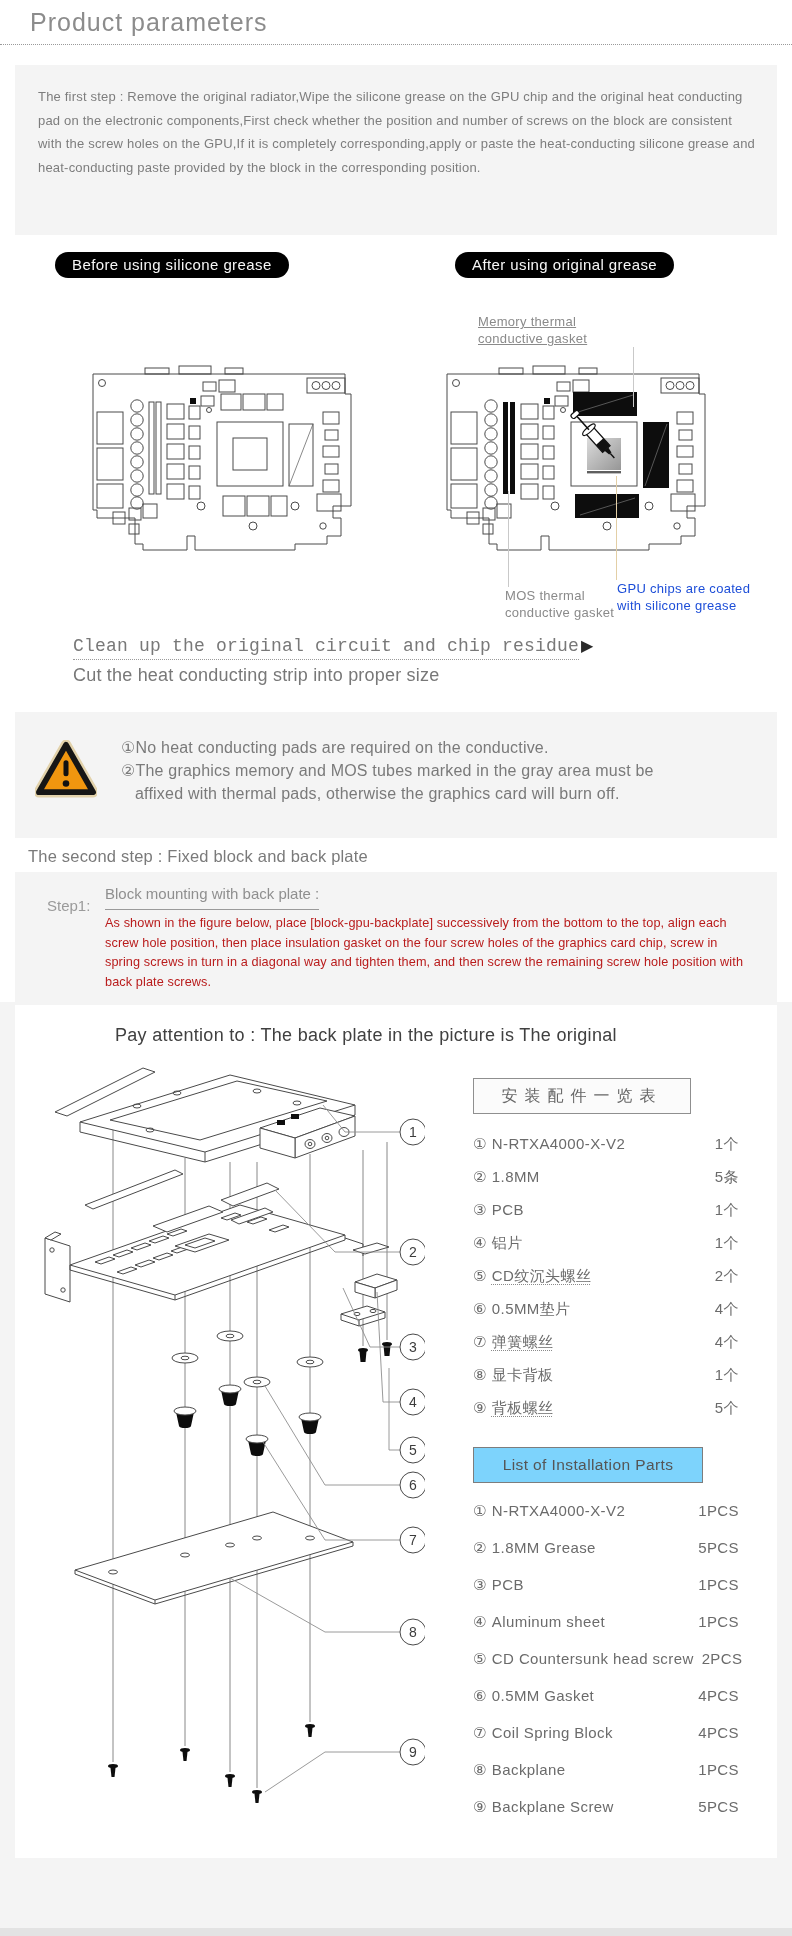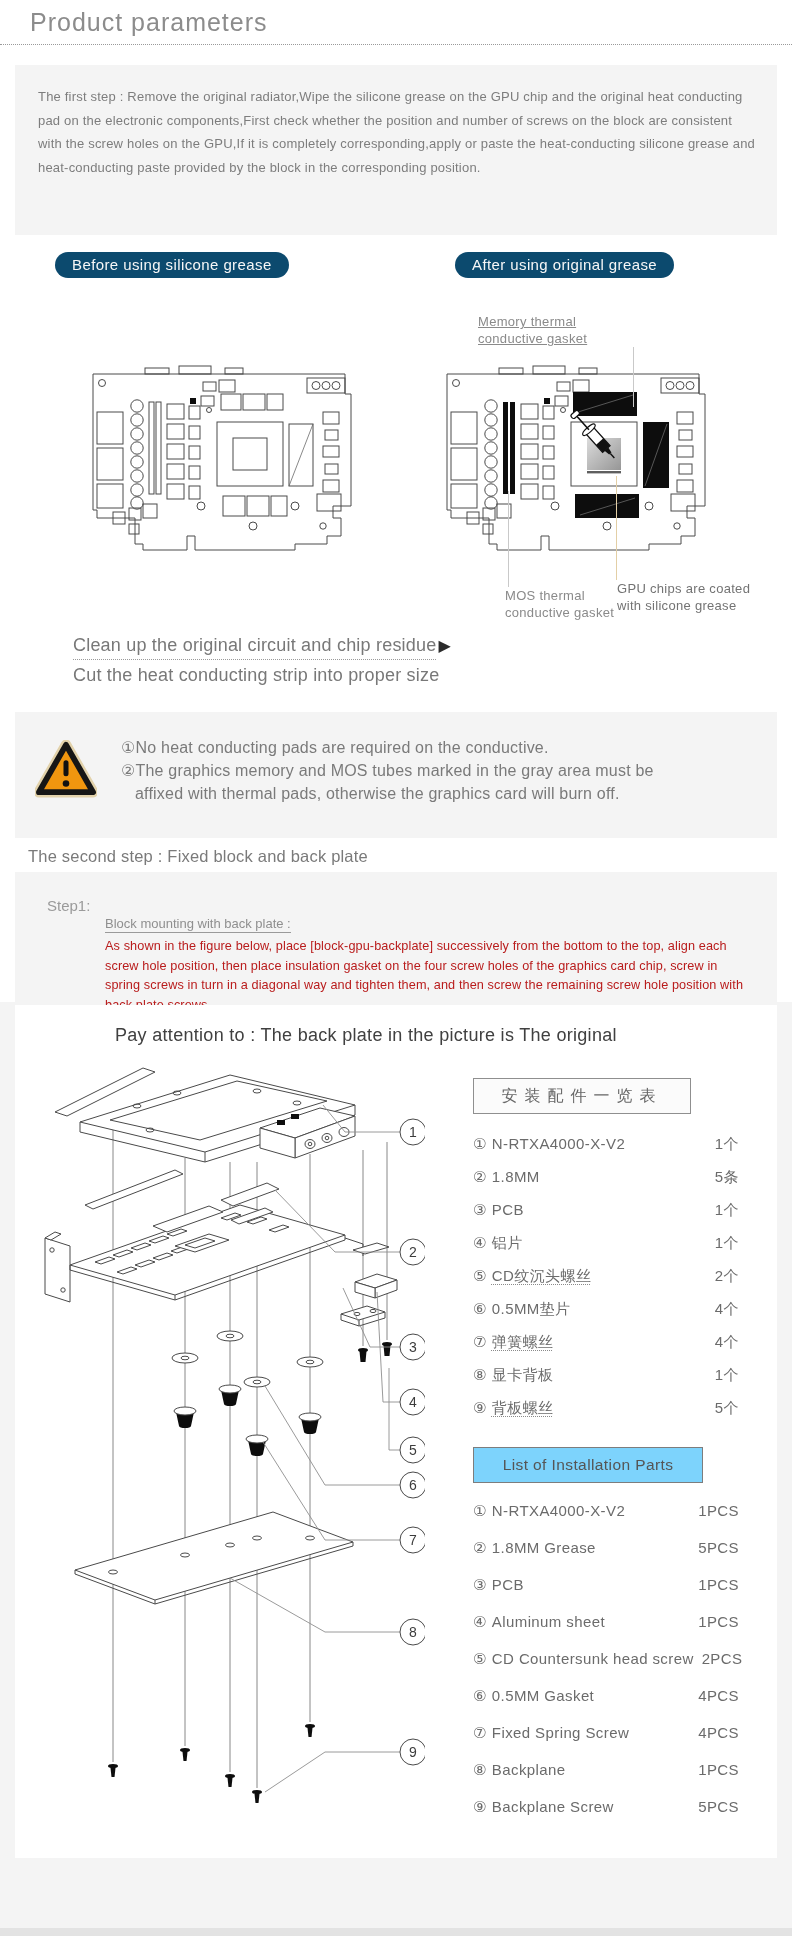--- a/index.html
+++ b/index.html
@@ -10,52 +10,52 @@
   .hdr{height:45px;border-bottom:1px dotted #9a9a9a;box-sizing:border-box;padding:8px 0 0 30px;}
   .hdr h1{margin:0;font-size:25px;font-weight:400;color:#8c8c8c;letter-spacing:1px;}
 
   
   .panel{background:#f4f4f4;margin:0 15px;}
   .intro{margin-top:20px;height:170px;box-sizing:border-box;padding:20px 22px 0 23px;}
   .intro p{margin:0;font-size:13px;line-height:23.5px;color:#7d7d7d;letter-spacing:.2px;}
 
   
   .diagrams{position:relative;height:477px;background:#fff;}
-  .pill{position:absolute;display:inline-block;background:#0c4a6e;color:#f7f7f7;font-size:15px;
+  .pill{position:absolute;display:inline-block;background:#000000;color:#f7f7f7;font-size:15px;
         line-height:26px;height:26px;padding:0 17px;border-radius:14px;letter-spacing:.4px;}
   .pill.before{left:55px;top:17px;}
   .pill.after{left:455px;top:17px;}
   .pcb-svg{position:absolute;width:272px;height:206px;}
   .pcb-svg.before{left:83px;top:123px;}
   .pcb-svg.after{left:437px;top:123px;}
   .ann{position:absolute;font-size:13px;line-height:17px;color:#8a8a8a;letter-spacing:.3px;}
   .ann.mem{left:478px;top:78px;width:125px;text-decoration:underline;}
   .ann.mos{left:505px;top:352px;width:125px;}
-  .ann.gpu{left:617px;top:345px;width:140px;color:#737373;}
+  .ann.gpu{left:617px;top:345px;width:140px;color:#1d4ed8;}
   .leader{position:absolute;width:1px;}
   .leader.mem{left:633px;top:112px;height:60px;background:#c9c9c9;}
   .leader.mos{left:508px;top:256px;height:96px;background:#c9c9c9;}
   .leader.gpu{left:616px;top:241px;height:104px;background:#e3cfa6;z-index:3;}
   .caption{position:absolute;left:73px;top:400px;color:#787878;font-size:18px;letter-spacing:.2px;}
-  .caption .l1{display:inline-block;border-bottom:1px dotted #9a9a9a;padding-bottom:3px;}
+  .caption .l1{display:inline-block;border-bottom:1px dotted #9a9a9a;padding-bottom:3px;font-family:Liberation Mono, monospace;}
   .caption .arrow{color:#2b2b2b;font-size:16px;margin-left:2px;}
   .caption .l2{margin-top:5px;}
 
   
   .warn{height:126px;box-sizing:border-box;display:flex;align-items:flex-start;padding:24px 20px 0 20px;}
   .warn svg{flex:0 0 62px;margin-top:4px;}
   .warn .wtext{margin-left:24px;font-size:16px;line-height:23px;color:#7a7a7a;letter-spacing:.2px;}
   .warn .indent{padding-left:14px;}
 
   
   .step2-hdr{height:34px;box-sizing:border-box;padding:9px 0 0 28px;font-size:16.5px;color:#7a7a7a;letter-spacing:.2px;}
   .step1{height:130px;box-sizing:border-box;padding:13px 0 0 32px;position:relative;}
   .step1 .slabel{position:absolute;left:32px;top:25px;font-size:15px;color:#9a9a9a;}
   .step1 .scontent{margin-left:58px;width:645px;}
-  .step1 .stitle{display:inline-block;font-size:13px;color:#8f8f8f;border-bottom:1px solid #9a9a9a;padding-bottom:1px;margin-bottom:4px;margin-top:31px;}
+  .step1 .stitle{display:inline-block;font-size:15px;color:#8f8f8f;border-bottom:1px solid #9a9a9a;padding-bottom:7px;margin-bottom:4px;}
   .step1 .sbody{font-size:12.7px;line-height:19.5px;color:#b91c1c;letter-spacing:.1px;}
 
   
   .figwrap{background:#f4f4f4;padding:3px 15px 0 15px;}
   .figure{position:relative;background:#fff;height:853px;}
   .fignote{position:absolute;left:100px;top:20px;font-size:18px;color:#404040;letter-spacing:.3px;}
   .exploded{position:absolute;left:10px;top:45px;width:400px;height:800px;}
   .box-title{position:absolute;box-sizing:border-box;text-align:center;}
   .box-title.cn{left:458px;top:73px;width:218px;height:36px;border:1px solid #8f8f8f;background:#fbfbfb;
      font-size:16px;color:#666;letter-spacing:7px;line-height:34px;}
@@ -558,21 +558,21 @@
           </div>
         <div class="prow">
             <span><span class="num">⑤</span><span class="nm">CD Countersunk head screw</span></span>
             <span class="qty">2PCS</span>
           </div>
         <div class="prow">
             <span><span class="num">⑥</span><span class="nm">0.5MM Gasket</span></span>
             <span class="qty">4PCS</span>
           </div>
         <div class="prow">
-            <span><span class="num">⑦</span><span class="nm">Fixed Spring Screw</span></span>
+            <span><span class="num">⑦</span><span class="nm">Coil Spring Block</span></span>
             <span class="qty">4PCS</span>
           </div>
         <div class="prow">
             <span><span class="num">⑧</span><span class="nm">Backplane</span></span>
             <span class="qty">1PCS</span>
           </div>
         <div class="prow">
             <span><span class="num">⑨</span><span class="nm">Backplane Screw</span></span>
             <span class="qty">5PCS</span>
           </div>

